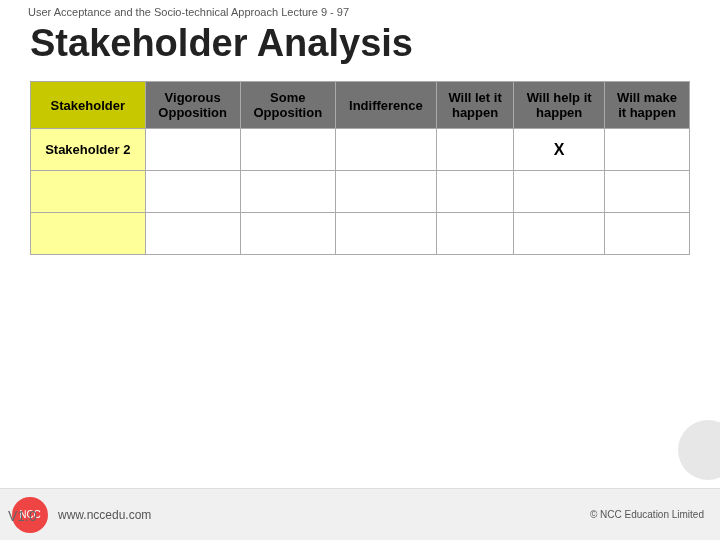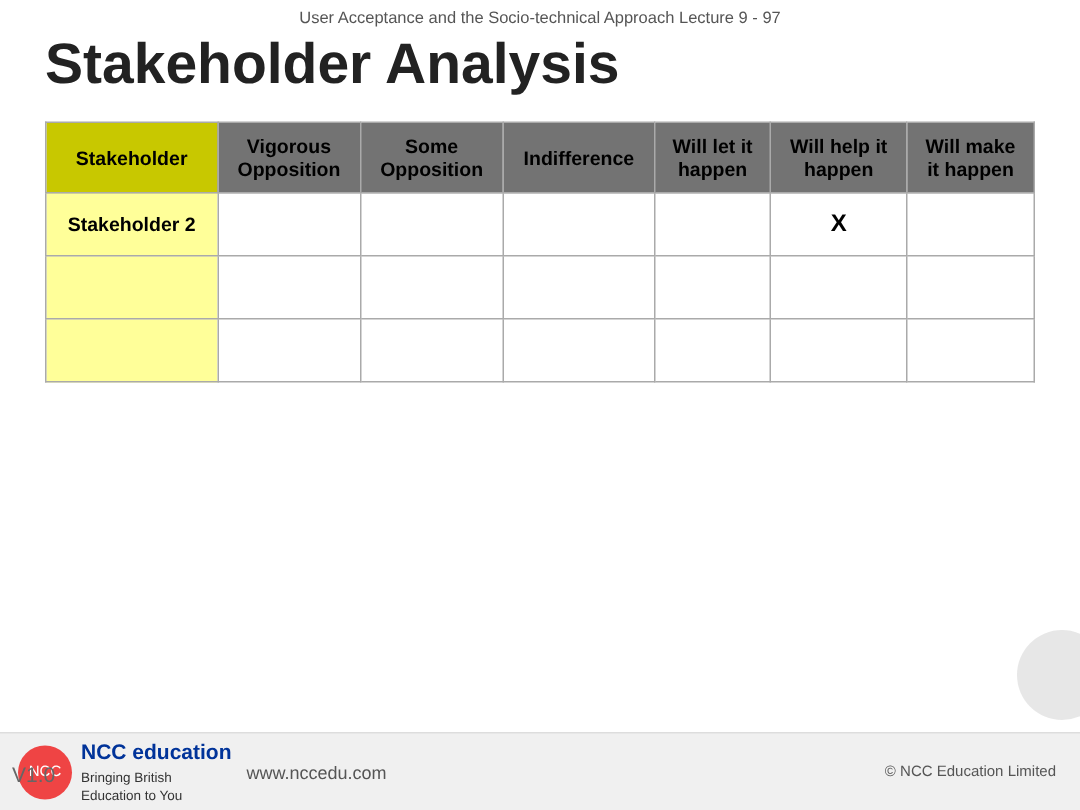--- a/index.html
+++ b/index.html
@@ -7,21 +7,21 @@
     body {
       width: 720px;
       height: 540px;
       background: #ffffff;
       font-family: Arial, sans-serif;
       position: relative;
       overflow: hidden;
     }
 
     .top-bar {
-      text-align: center;
+      text-align: left;
       padding: 6px 28px 4px;
       font-size: 11px;
       color: #555;
     }
 
     .page-title {
       font-size: 38px;
       font-weight: bold;
       color: #222;
       padding: 0 30px 16px 30px;
@@ -206,23 +206,19 @@
 </div>
 
 <div class="deco-circle"></div>
 
 <div class="footer">
   <div class="footer-left">
     <div class="ncc-logo">
       <div class="ncc-circle">
         <span>NCC</span>
       </div>
-      <div class="ncc-text-block">
-        <div class="ncc-name">NCC education</div>
-        <div>Bringing British<br>Education to You</div>
-      </div>
     </div>
     <div class="footer-url">www.nccedu.com</div>
   </div>
   <div class="footer-right">© NCC Education Limited</div>
 </div>
 
 <div class="version">V1.0</div>
 
 </body></html>

